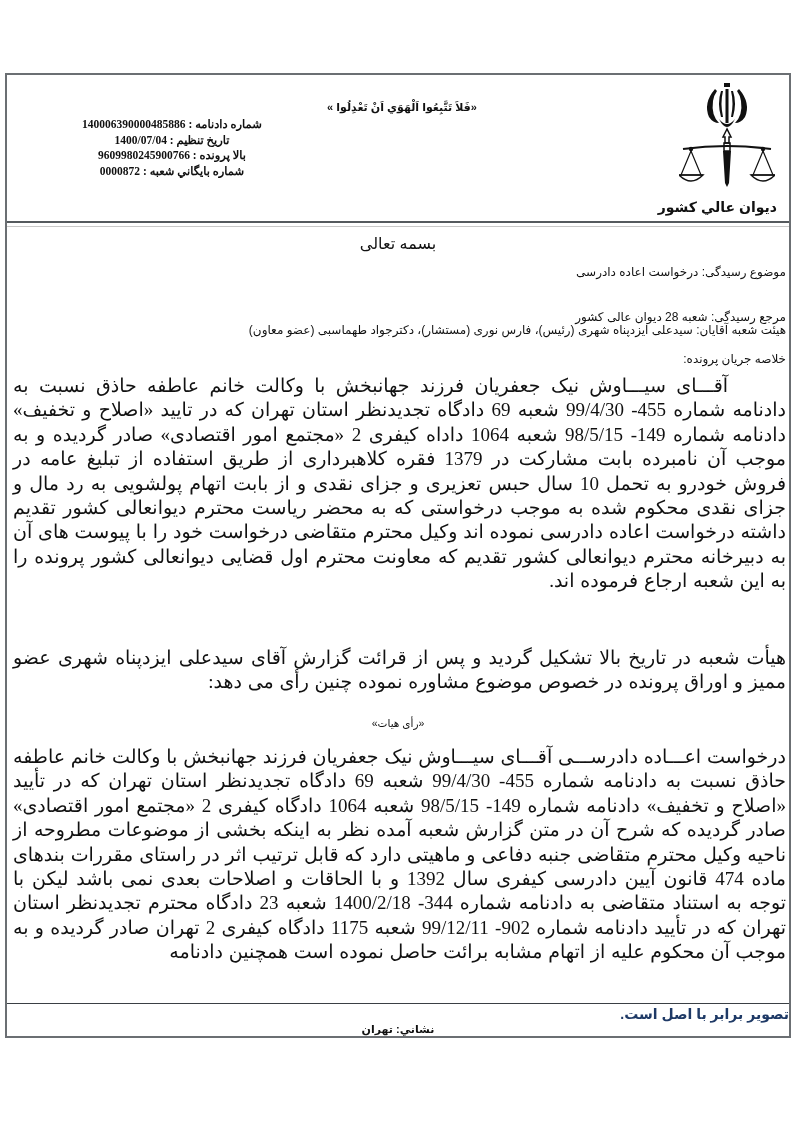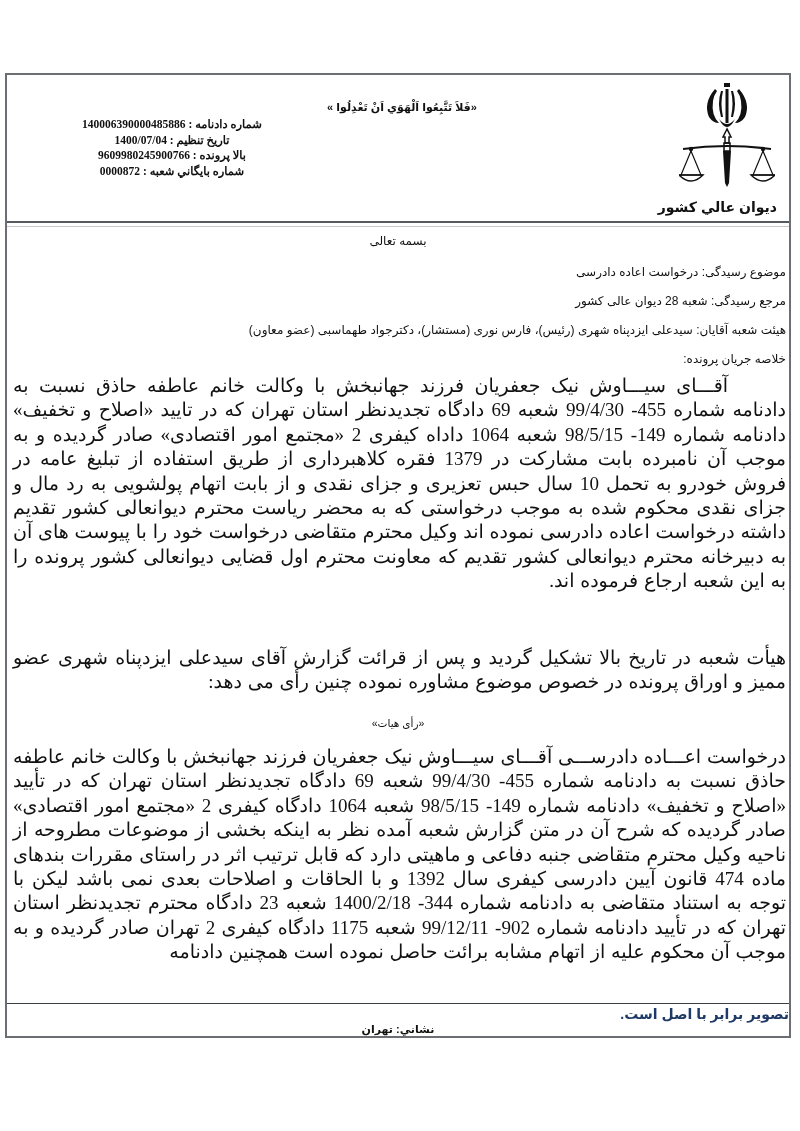--- a/index.html
+++ b/index.html
@@ -110,30 +110,30 @@
       height: 777px;
       border-bottom: 1.5px solid #3a3f44;
       box-sizing: border-box;
     }
     .bismillah {
       position: absolute;
       left: 0;
       top: 7px;
       width: 100%;
       text-align: center;
-      font-size: 12px;
+      font-size: 16px;
     }
     .info-line {
       position: absolute;
       right: 3px;
       font-size: 12px;
       white-space: nowrap;
     }
     .info-1 { top: 38px; }
-    .info-2 { top: 67px; }
+    .info-2 { top: 83px; }
     .info-3 { top: 96px; }
     .info-4 { top: 125px; }
 
     .para {
       position: absolute;
       left: 6px;
       right: 3px;
       font-family: "Liberation Serif", "DejaVu Serif", serif;
       font-size: 19px;
       line-height: 24.4px;

